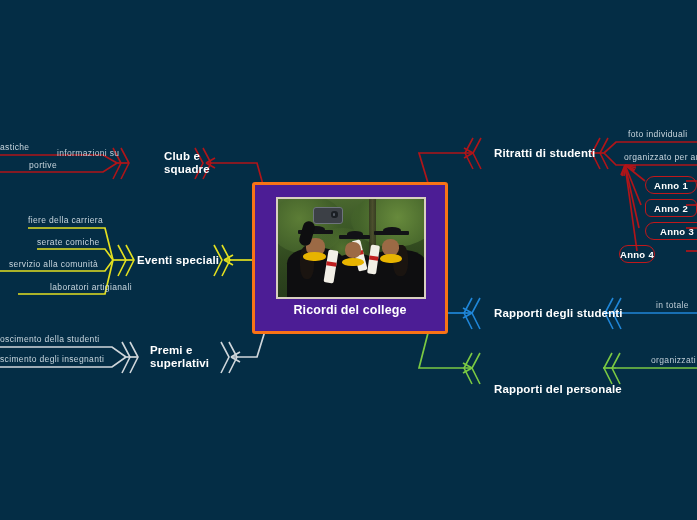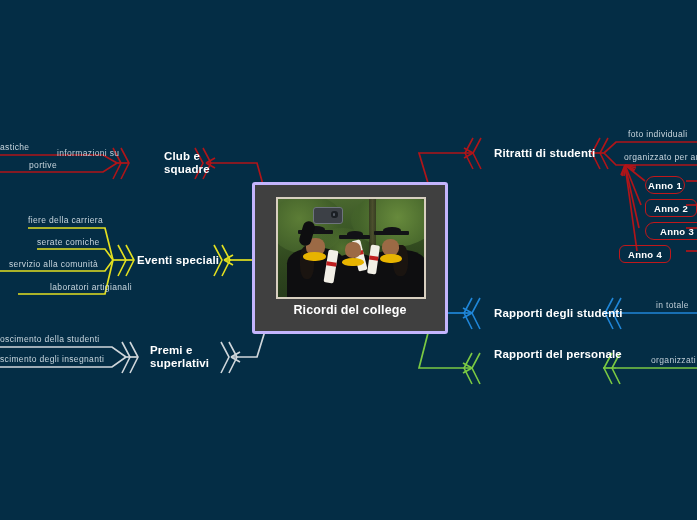--- a/index.html
+++ b/index.html
@@ -22,22 +22,22 @@
     pointer-events: none;
   }
 
   
   .central-node {
     position: absolute;
     left: 252px;
     top: 182px;
     width: 196px;
     height: 152px;
-    background: #404040;
-    border: 3px solid #c4b5fd;
+    background: #4c1d95;
+    border: 3px solid #f97316;
     border-radius: 3px;
     box-sizing: border-box;
     z-index: 6;
   }
   .central-photo {
     position: absolute;
     left: 21px;
     top: 12px;
     width: 150px;
     height: 102px;
@@ -324,21 +324,21 @@
 
   <div class="topic two-line" style="left:150px; top:344px;">
     <div>Premi e</div>
     <div>superlativi</div>
   </div>
 
   <div class="topic" style="left:494px; top:146px;">Ritratti di studenti</div>
 
   <div class="topic" style="left:494px; top:306px;">Rapporti degli studenti</div>
 
-  <div class="topic" style="left:494px; top:347px;">Rapporti del personale</div>
+  <div class="topic" style="left:494px; top:382px;">Rapporti del personale</div>
 
   <div class="edge-label" style="left:57px; top:148px;">informazioni su</div>
 
   <div class="edge-label" style="left:656px; top:300px;">in totale</div>
 
   <div class="edge-label" style="left:651px; top:355px;">organizzati p</div>
 
   <div class="leaf" style="left:0px; top:142px;">astiche</div>
   <div class="leaf" style="left:0px; top:160px;margin-left:29px;">portive</div>
 
@@ -346,18 +346,18 @@
   <div class="leaf" style="left:37px; top:237px;">serate comiche</div>
   <div class="leaf" style="left:9px; top:259px;">servizio alla comunità</div>
   <div class="leaf" style="left:18px; top:282px;margin-left:32px;">laboratori artigianali</div>
 
   <div class="leaf" style="left:0px; top:334px;">oscimento della studenti</div>
   <div class="leaf" style="left:0px; top:354px;">scimento degli insegnanti</div>
 
   <div class="leaf" style="left:628px; top:129px;">foto individuali</div>
   <div class="leaf" style="left:624px; top:152px;">organizzato per ann</div>
 
-  <div class="year-pill" style="left:645px; top:176px; width:40px;">Anno 1</div>
+  <div class="year-pill" style="left:645px; top:176px; width:52px;">Anno 1</div>
   <div class="year-pill" style="left:645px; top:199px; width:52px;border-radius:6px;">Anno 2</div>
   <div class="year-pill" style="left:645px; top:222px; width:64px;">Anno 3</div>
-  <div class="year-pill" style="left:619px; top:245px; width:52px;border-radius:6px;">Anno 4</div>
+  <div class="year-pill" style="left:619px; top:245px; width:36px;">Anno 4</div>
 
 </div>
 
 </body></html>

